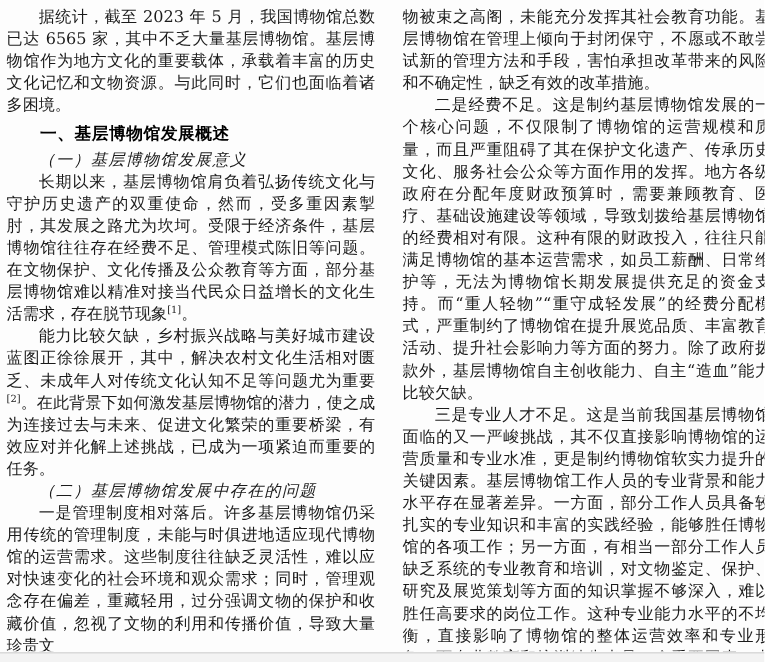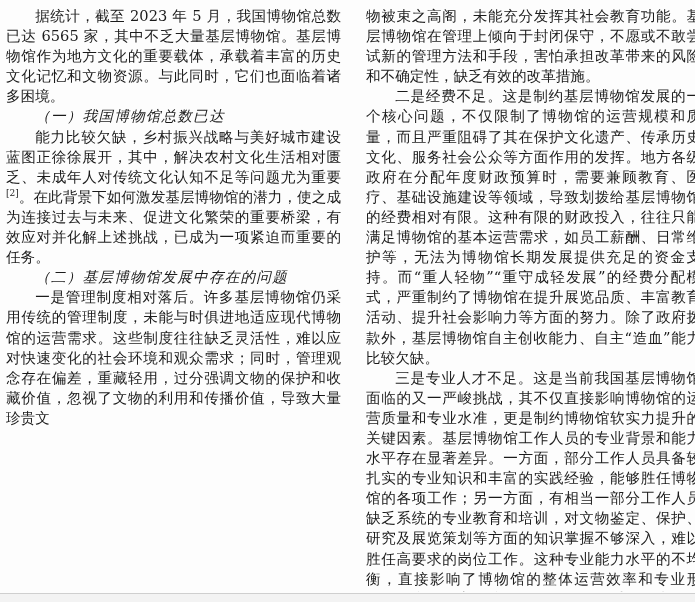--- a/index.html
+++ b/index.html
@@ -65,21 +65,23 @@
     border-top: 1px solid #cfcfcf;
   }
 </style>
 </head>
 <body>
 
 <div class="page">
 
   <div class="col col-left">
     <p class="indent">据统计，截至 2023 年 5 月，我国博物馆总数已达 6565 家，其中不乏大量基层博物馆。基层博物馆作为地方文化的重要载体，承载着丰富的历史文化记忆和文物资源。与此同时，它们也面临着诸多困境。</p>
-    <p class="kai">（一）我国博物馆总数已达</p>
+    <p class="h1">一、基层博物馆发展概述</p>
+    <p class="kai">（一）基层博物馆发展意义</p>
+    <p class="indent"><span>长期以来，基层博物馆肩负着弘扬传统文化与守护历史遗产的双重使命，然而，受多重因素掣肘，其发展之路尤为坎坷。受限于经济条件，基层博物馆往往存在经费不足、管理模式陈旧等问题。在文物保护、文化传播及公众教育等方面，部分基层博物馆难以精准对接当代民众日益增长的文化生活需求，存在脱节现象</span><sup class="ref">[1]</sup><span>。</span></p>
     <p class="indent"><span>能力比较欠缺，乡村振兴战略与美好城市建设蓝图正徐徐展开，其中，解决农村文化生活相对匮乏、未成年人对传统文化认知不足等问题尤为重要</span><sup class="ref">[2]</sup><span>。在此背景下如何激发基层博物馆的潜力，使之成为连接过去与未来、促进文化繁荣的重要桥梁，有效应对并化解上述挑战，已成为一项紧迫而重要的任务。</span></p>
     <p class="kai">（二）基层博物馆发展中存在的问题</p>
     <p class="indent">一是管理制度相对落后。许多基层博物馆仍采用传统的管理制度，未能与时俱进地适应现代博物馆的运营需求。这些制度往往缺乏灵活性，难以应对快速变化的社会环境和观众需求；同时，管理观念存在偏差，重藏轻用，过分强调文物的保护和收藏价值，忽视了文物的利用和传播价值，导致大量珍贵文</p>
   </div>
 
   <div class="col col-right">
     <p>物被束之高阁，未能充分发挥其社会教育功能。基层博物馆在管理上倾向于封闭保守，不愿或不敢尝试新的管理方法和手段，害怕承担改革带来的风险和不确定性，缺乏有效的改革措施。</p>
     <p class="indent">二是经费不足。这是制约基层博物馆发展的一个核心问题，不仅限制了博物馆的运营规模和质量，而且严重阻碍了其在保护文化遗产、传承历史文化、服务社会公众等方面作用的发挥。地方各级政府在分配年度财政预算时，需要兼顾教育、医疗、基础设施建设等领域，导致划拨给基层博物馆的经费相对有限。这种有限的财政投入，往往只能满足博物馆的基本运营需求，如员工薪酬、日常维护等，无法为博物馆长期发展提供充足的资金支持。而“重人轻物”“重守成轻发展”的经费分配模式，严重制约了博物馆在提升展览品质、丰富教育活动、提升社会影响力等方面的努力。除了政府拨款外，基层博物馆自主创收能力、自主“造血”能力比较欠缺。</p>
     <p class="indent">三是专业人才不足。这是当前我国基层博物馆面临的又一严峻挑战，其不仅直接影响博物馆的运营质量和专业水准，更是制约博物馆软实力提升的关键因素。基层博物馆工作人员的专业背景和能力水平存在显著差异。一方面，部分工作人员具备较扎实的专业知识和丰富的实践经验，能够胜任博物馆的各项工作；另一方面，有相当一部分工作人员缺乏系统的专业教育和培训，对文物鉴定、保护、研究及展览策划等方面的知识掌握不够深入，难以胜任高要求的岗位工作。这种专业能力水平的不均衡，直接影响了博物馆的整体运营效率和专业形象。而专业教育和培训缺失也是一个重要因素。由于经</p>
   </div>

